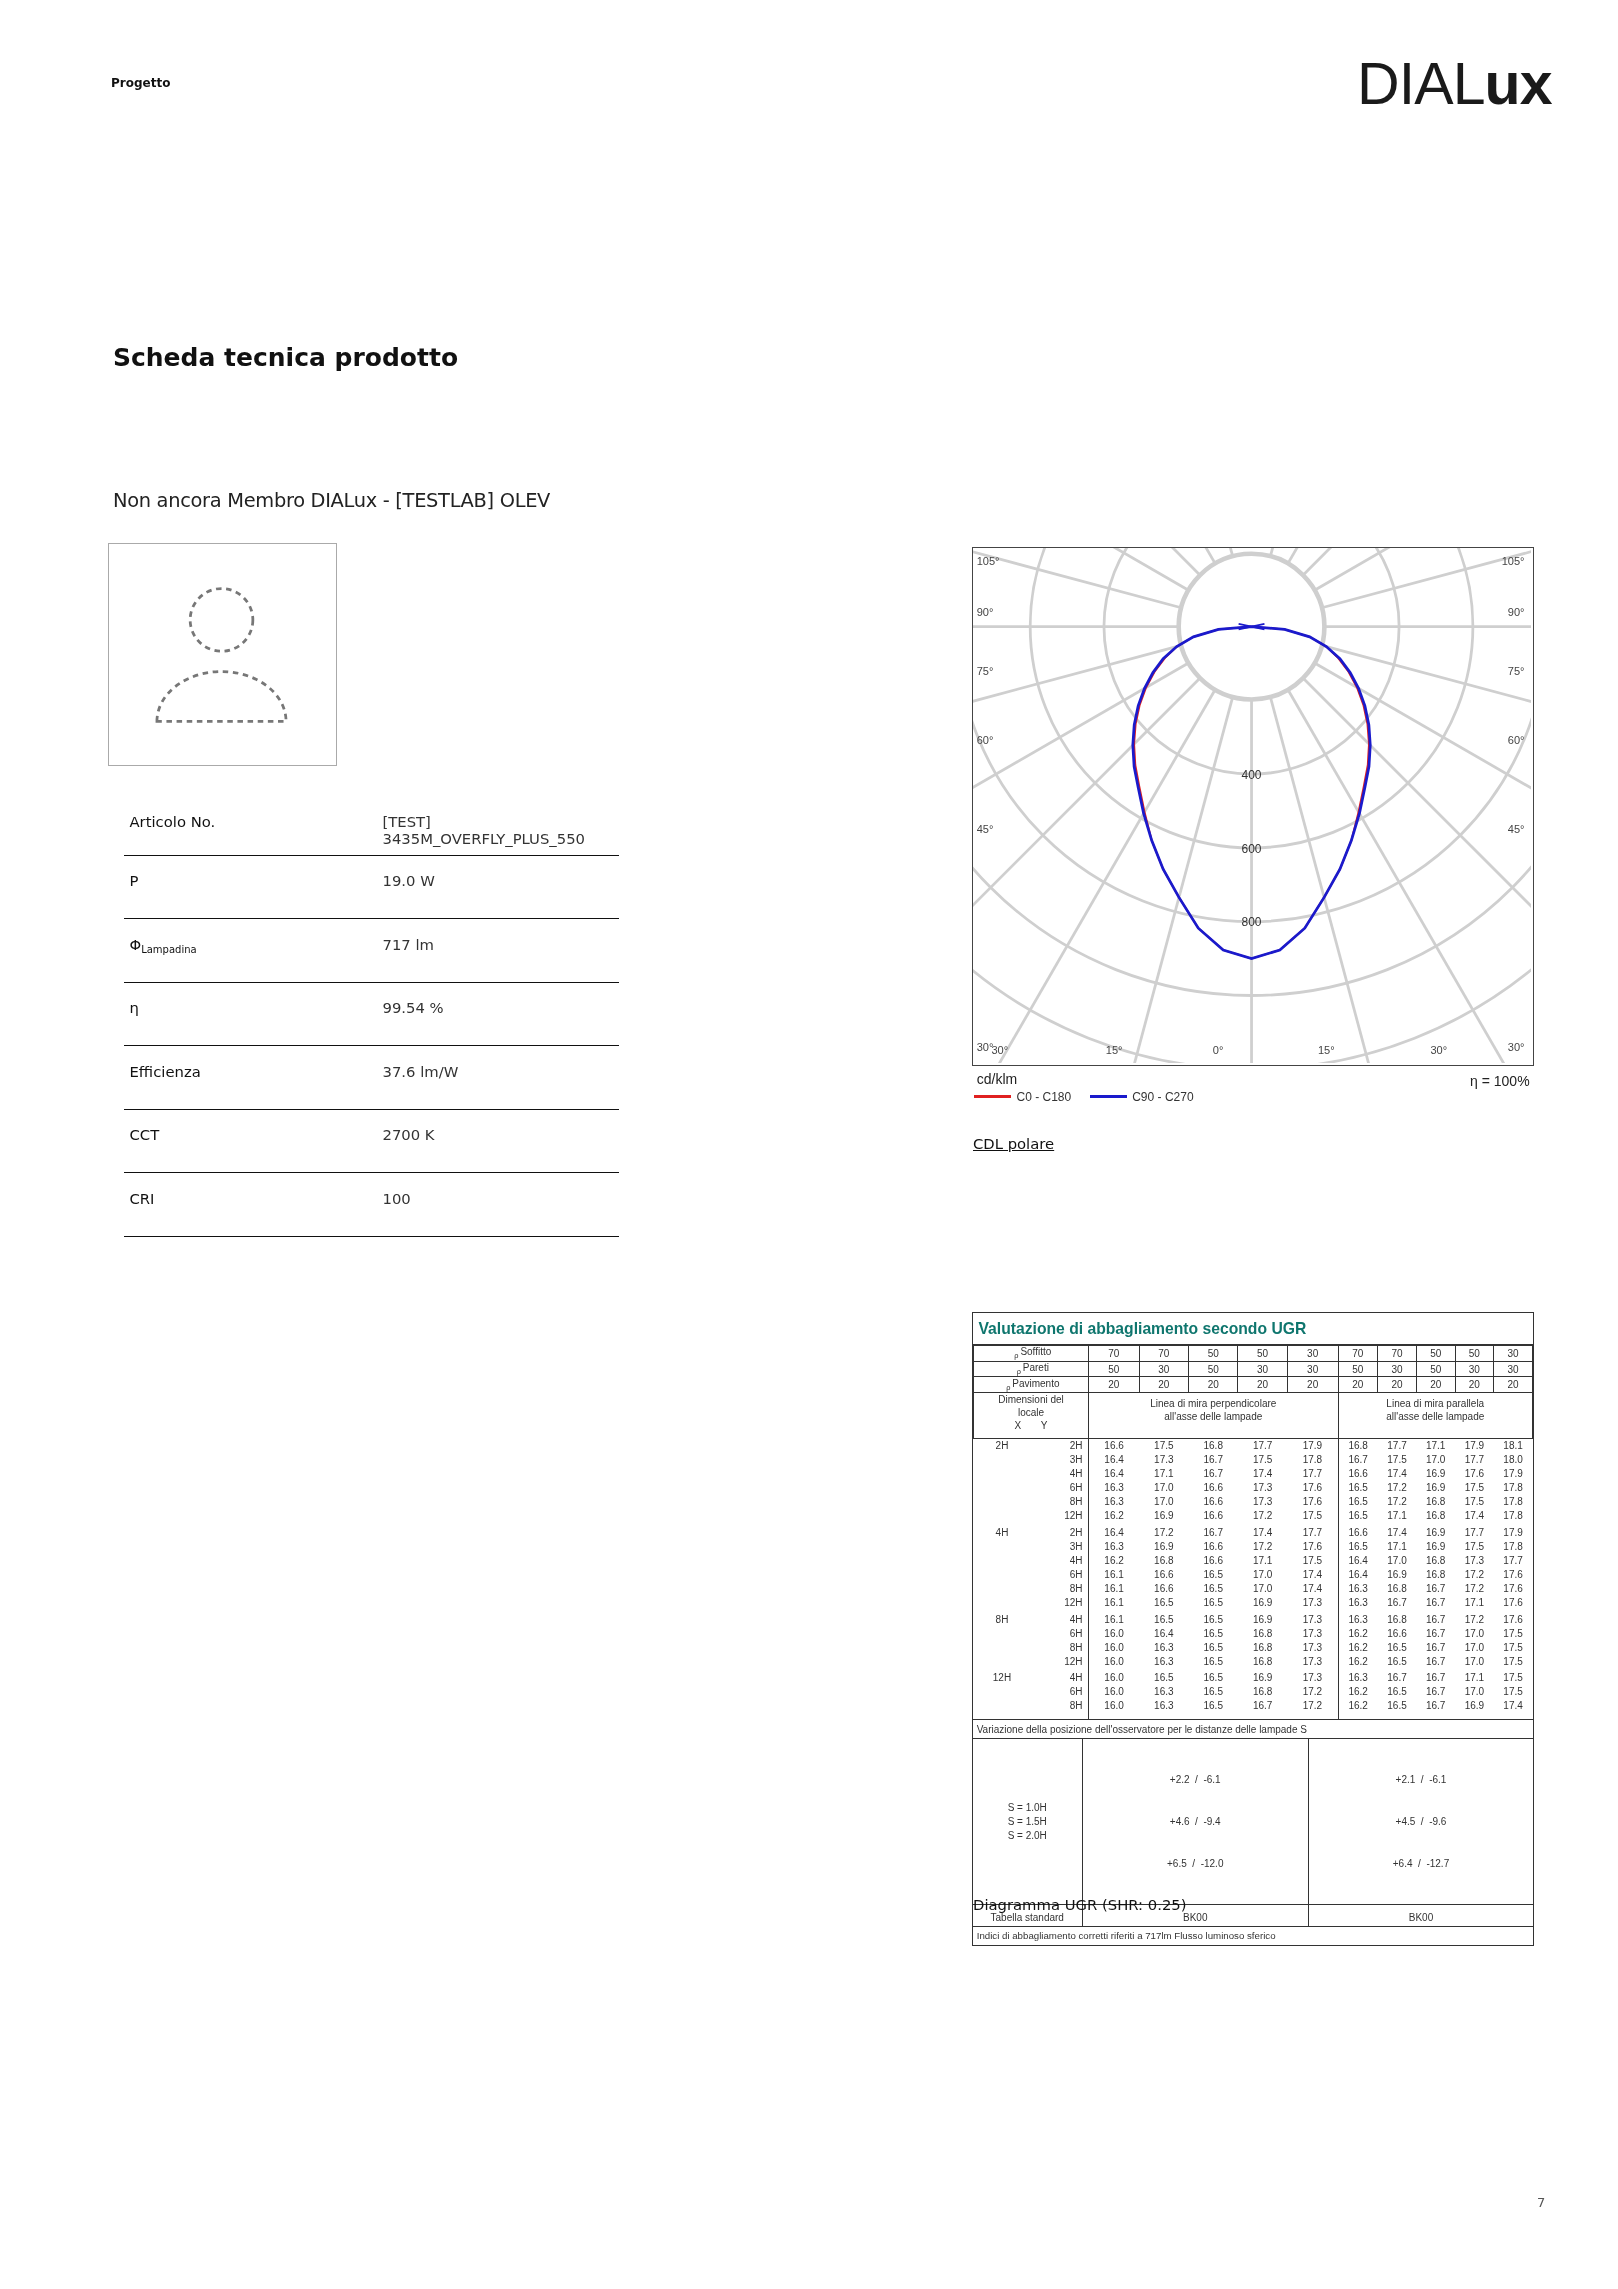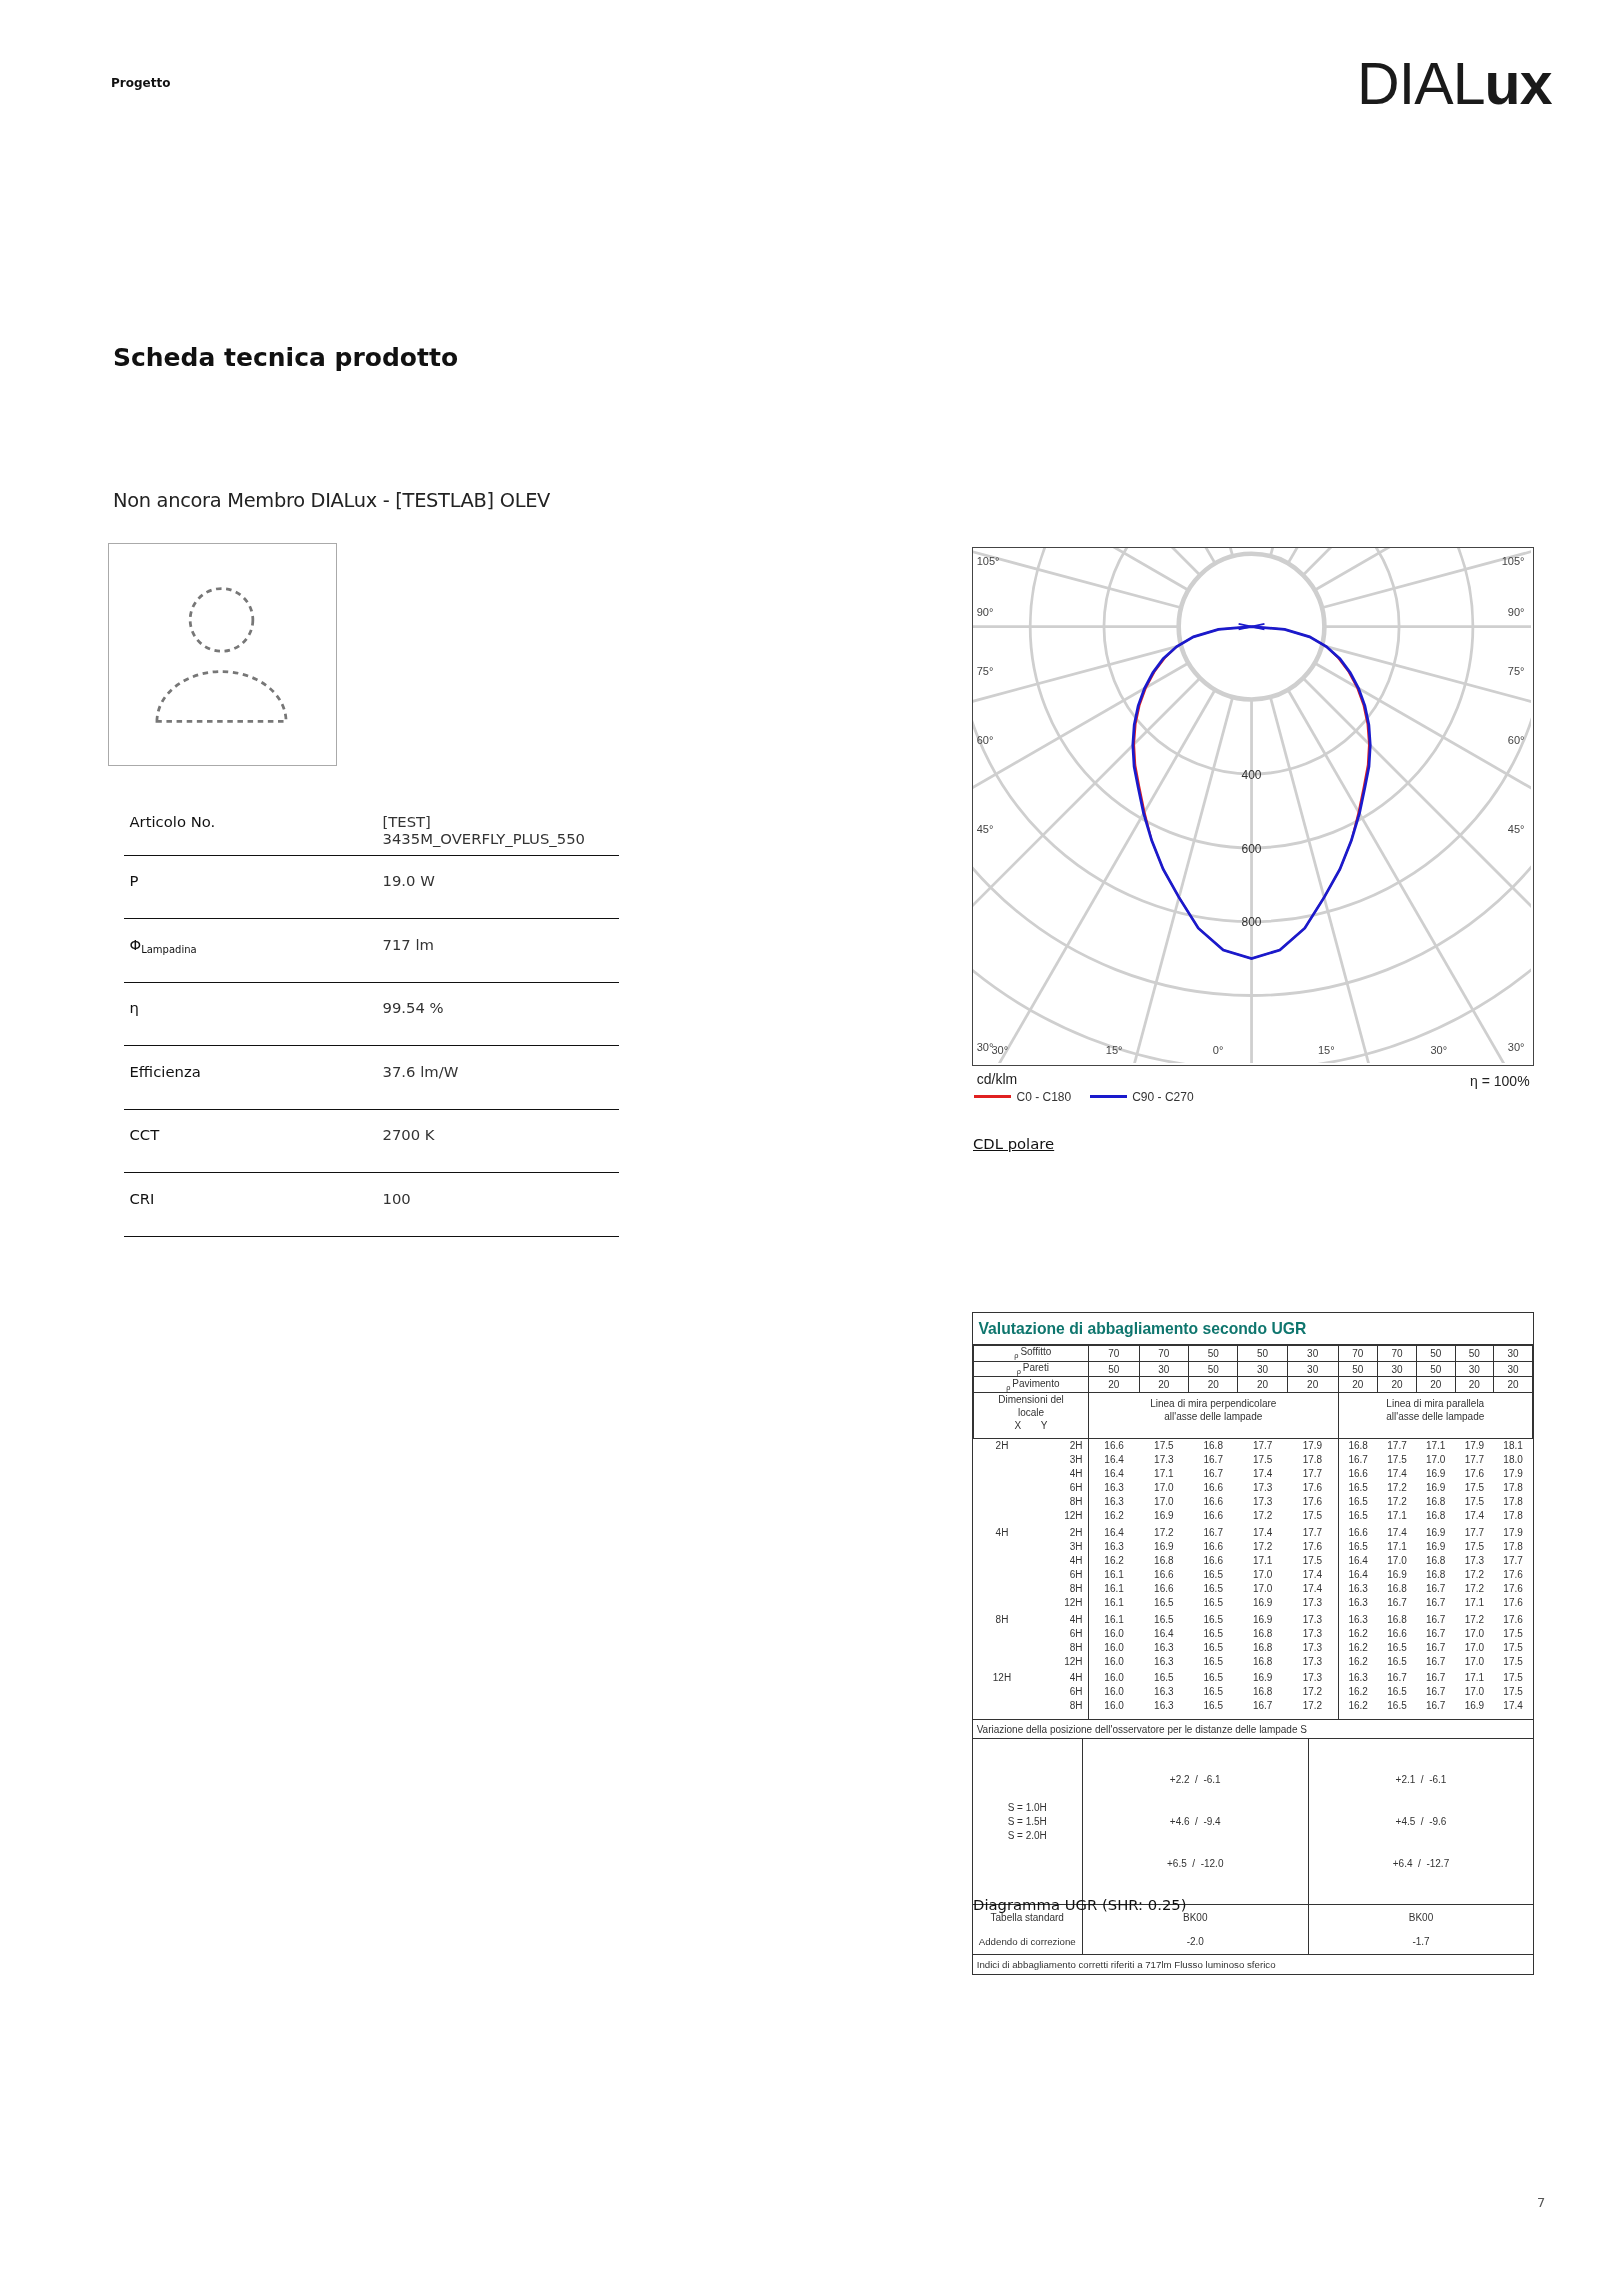--- a/index.html
+++ b/index.html
@@ -555,25 +555,20 @@
         <div>+2.1  /  -6.1</div>
         <div>+4.5  /  -9.6</div>
         <div>+6.4  /  -12.7</div>
       </td>
     </tr>
     <tr style="border-top:1.4px solid #333;">
       <td style="padding-top:5.5px;">Tabella standard</td>
       <td style="padding-top:5.5px;">BK00</td>
       <td style="padding-top:5.5px;">BK00</td>
     </tr>
-    <tr>
-      <td style="padding:9.2px 0 5.5px 0;font-size:9.7px;">Addendo di correzione</td>
-      <td style="padding:9.2px 0 5.5px 0;">-2.0</td>
-      <td style="padding:9.2px 0 5.5px 0;">-1.7</td>
-    </tr>
   </tbody>
     </table>
   <div class="foot-note">Indici di abbagliamento corretti riferiti a 717lm Flusso luminoso sferico</div>
 </div>
 <div class="abs caption" style="left:973px;top:1896px;">Diagramma UGR (SHR: 0.25)</div>
 
 <div class="abs page-num">7</div>
 
 
 </body></html>

